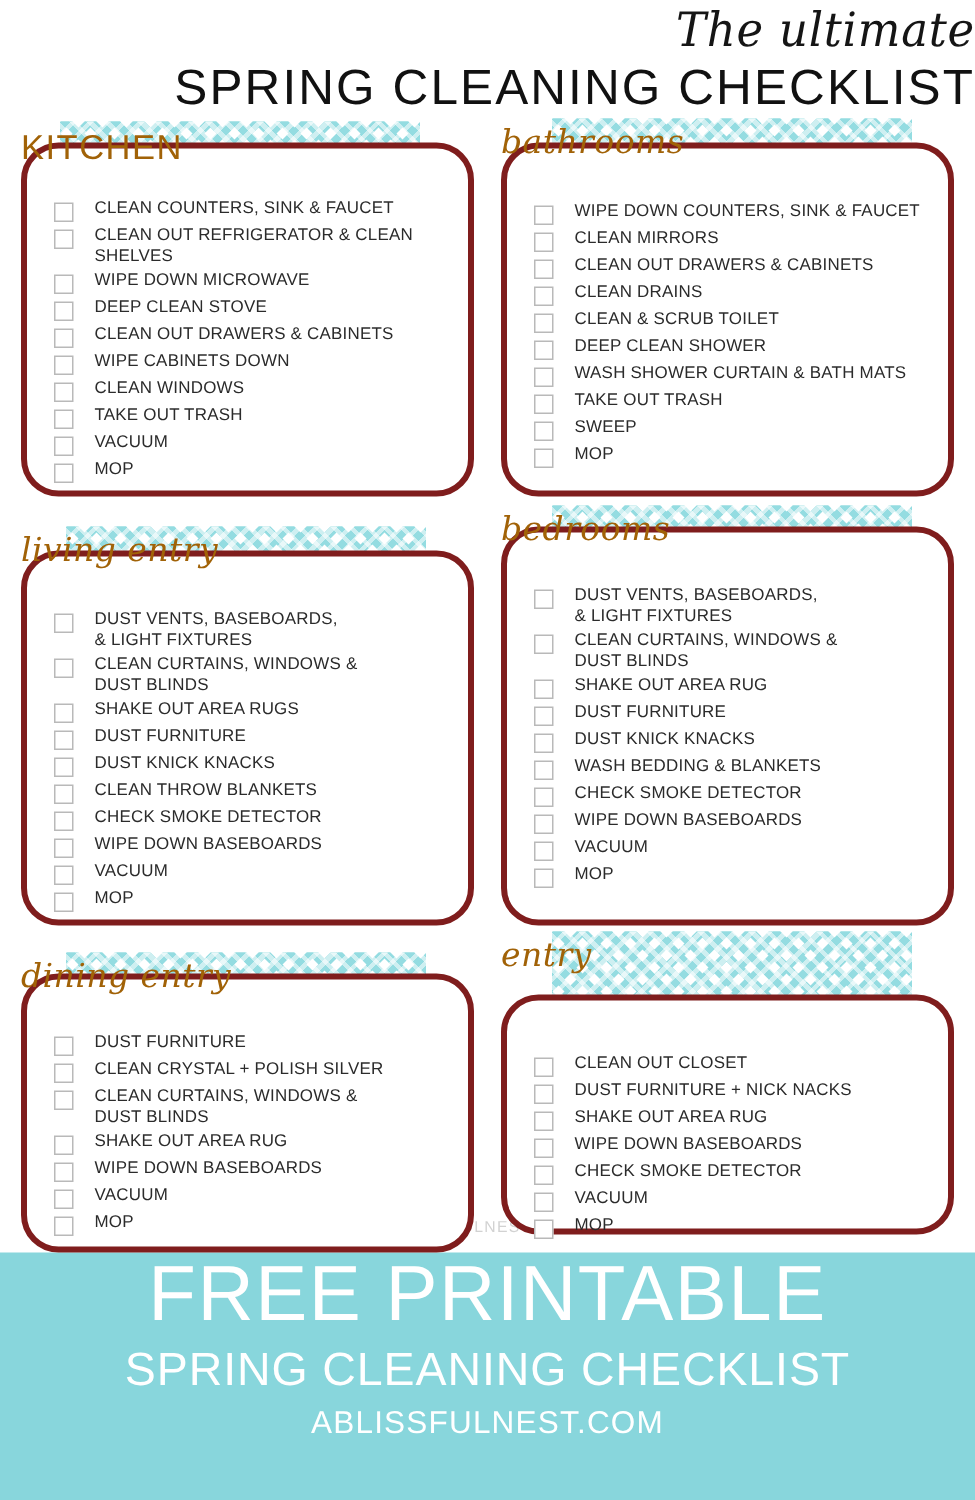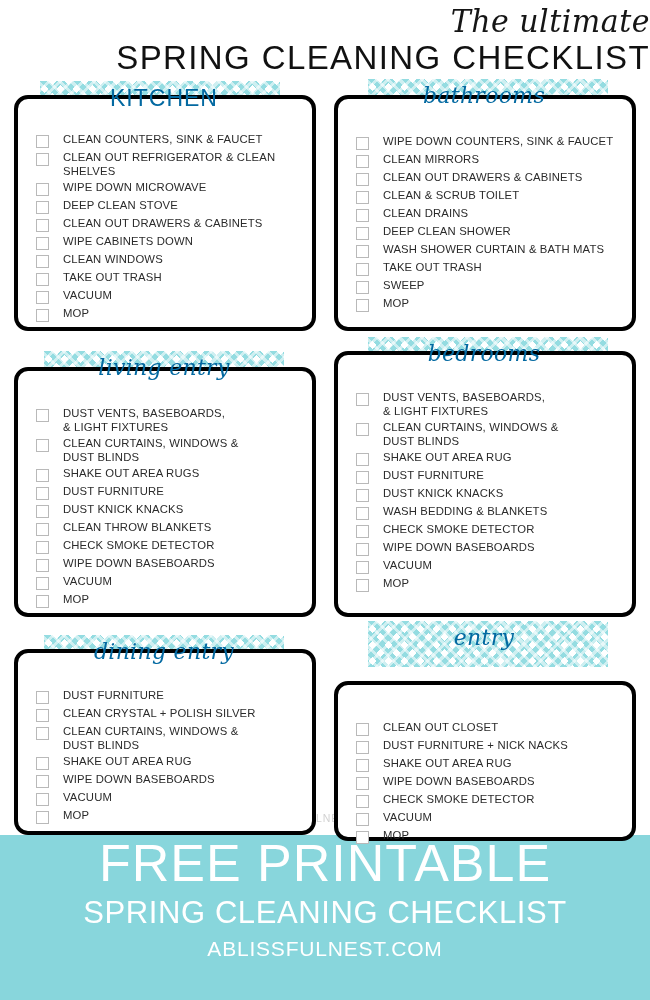--- a/index.html
+++ b/index.html
@@ -71,30 +71,30 @@
       repeating-linear-gradient(135deg, rgba(255,255,255,0) 0 5px, rgba(255,255,255,0.55) 5px 8px),
       repeating-linear-gradient(45deg, rgba(255,255,255,0) 0 5px, rgba(255,255,255,0.55) 5px 8px);
     mix-blend-mode: screen;
     pointer-events: none;
   }
 
   .card {
     position: absolute;
     left: 0;
     box-sizing: border-box;
-    border: 4px solid #000000;
-    border-radius: 14px;
+    border: 4px solid #7f1d1d;
+    border-radius: 25px;
     background: #ffffff;
     z-index: 3;
   }
   .card-title {
     position: absolute;
     z-index: 4;
-    color: #0369a1;
-    text-align: center;
+    color: #a16207;
+    text-align: left;
     white-space: nowrap;
     pointer-events: none;
   }
   .card-title.caps {
     font-family: "Liberation Sans", sans-serif;
     font-size: 23px;
     font-weight: 400;
     letter-spacing: 1px;
   }
   .card-title.script {
@@ -247,25 +247,25 @@
         <div class="item">
           <span class="checkbox"></span>
           <span class="item-label">CLEAN MIRRORS</span>
         </div>
         <div class="item">
           <span class="checkbox"></span>
           <span class="item-label">CLEAN OUT DRAWERS &amp; CABINETS</span>
         </div>
         <div class="item">
           <span class="checkbox"></span>
+          <span class="item-label">CLEAN DRAINS</span>
+        </div>
+        <div class="item">
+          <span class="checkbox"></span>
           <span class="item-label">CLEAN &amp; SCRUB TOILET</span>
-        </div>
-        <div class="item">
-          <span class="checkbox"></span>
-          <span class="item-label">CLEAN DRAINS</span>
         </div>
         <div class="item">
           <span class="checkbox"></span>
           <span class="item-label">DEEP CLEAN SHOWER</span>
         </div>
         <div class="item">
           <span class="checkbox"></span>
           <span class="item-label">WASH SHOWER CURTAIN &amp; BATH MATS</span>
         </div>
         <div class="item">
@@ -408,21 +408,21 @@
           <span class="item-label">VACUUM</span>
         </div>
         <div class="item">
           <span class="checkbox"></span>
           <span class="item-label">MOP</span>
         </div>
       </div>
     </div>
     <div class="card-title script" style="left: 14px; width: 300px; top: 562px;">dining entry</div>
     <div class="chevron" style="left: 368px; top: 544px; width: 240px;"></div>
-    <div class="card" style="left: 334px; top: 604px; width: 302px; height: 160px;">
+    <div class="card" style="left: 334px; top: 586px; width: 302px; height: 160px;">
       <div class="items" style="top: 36px;">
         <div class="item">
           <span class="checkbox"></span>
           <span class="item-label">CLEAN OUT CLOSET</span>
         </div>
         <div class="item">
           <span class="checkbox"></span>
           <span class="item-label">DUST FURNITURE + NICK NACKS</span>
         </div>
         <div class="item">

